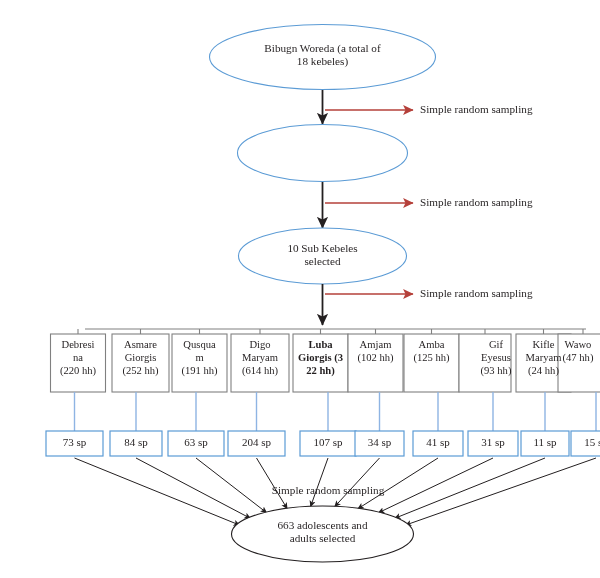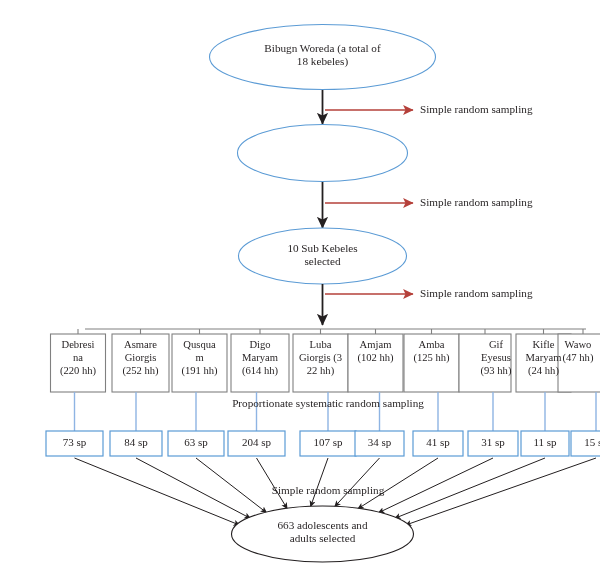--- a/index.html
+++ b/index.html
@@ -176,38 +176,37 @@
 
   <div class="node-text ellipse-label" style="left:204px; top:519px; width:181px;">663 adolescents and
 adults selected</div>
 
   <div class="side-label" style="left:392px; top:103px;">Simple random sampling</div>
 
   <div class="side-label" style="left:392px; top:196px;">Simple random sampling</div>
 
   <div class="side-label" style="left:392px; top:287px;">Simple random sampling</div>
 
-  <div class="mid-label" style="left:185px; top:397px; width:230px;">Proportionate systematic random sampling</div>
 
   <div class="mid-label" style="left:215px; top:484px; width:170px;">Simple random sampling</div>
 
   <div id="kebele-text-layer">
       <div class="node-text kebele-label" style="left: 22.5px; top: 339px; width: 55px;">Debresi
 na
 (220 hh)</div>
       <div class="node-text kebele-label" style="left: 84px; top: 339px; width: 57px;">Asmare
 Giorgis
 (252 hh)</div>
       <div class="node-text kebele-label" style="left: 144px; top: 339px; width: 55px;">Qusqua
 m
 (191 hh)</div>
       <div class="node-text kebele-label" style="left: 203px; top: 339px; width: 58px;">Digo
 Maryam
 (614 hh)</div>
-      <div class="node-text kebele-label" style="left: 265px; top: 339px; width: 55px;">Luba
+      <div class="node-text kebele-label" style="left: 265px; top: 339px; width: 55px; font-weight: bold;">Luba
 Giorgis (3
 22 hh)</div>
       <div class="node-text kebele-label" style="left: 320px; top: 339px; width: 55px;">Amjam
 (102 hh)</div>
       <div class="node-text kebele-label" style="left: 376px; top: 339px; width: 55px;">Amba
 (125 hh)</div>
       <div class="node-text kebele-label" style="left: 431px; top: 339px; width: 74px;">Gif
 Eyesus
 (93 hh)</div>
       <div class="node-text kebele-label" style="left: 488px; top: 339px; width: 55px;">Kifle

